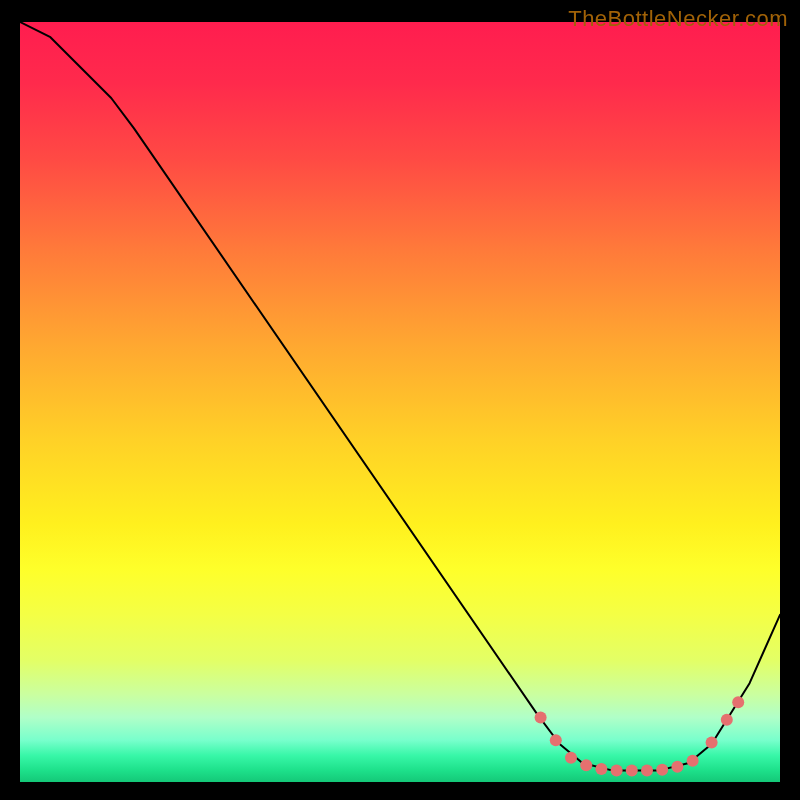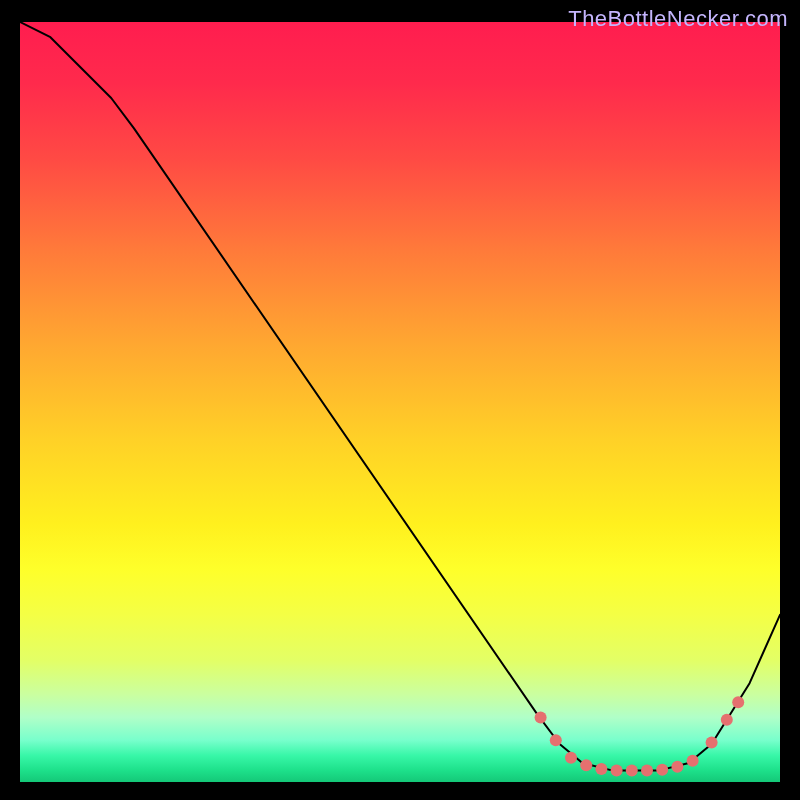--- a/index.html
+++ b/index.html
@@ -14,21 +14,21 @@
   .frame {
     position: relative;
     width: 800px;
     height: 800px;
     background: #000;
   }
   .watermark {
     position: absolute;
     top: 6px;
     right: 12px;
-    color: #c4b5fd;
+    color: #a16207;
     font-size: 22px;
     font-weight: 500;
     letter-spacing: 0.5px;
     z-index: 50;
   }
   .plot-area {
     position: absolute;
     left: 20px;
     top: 22px;
     width: 760px;

